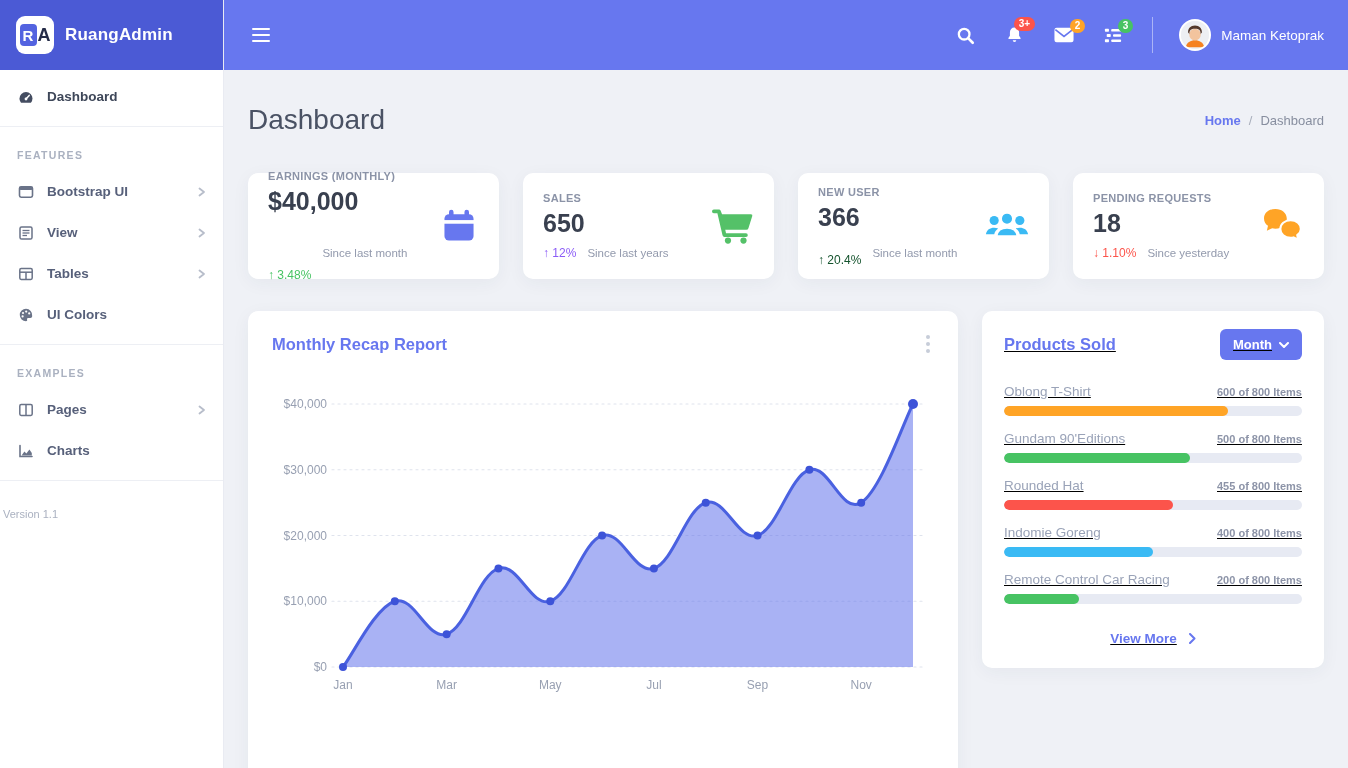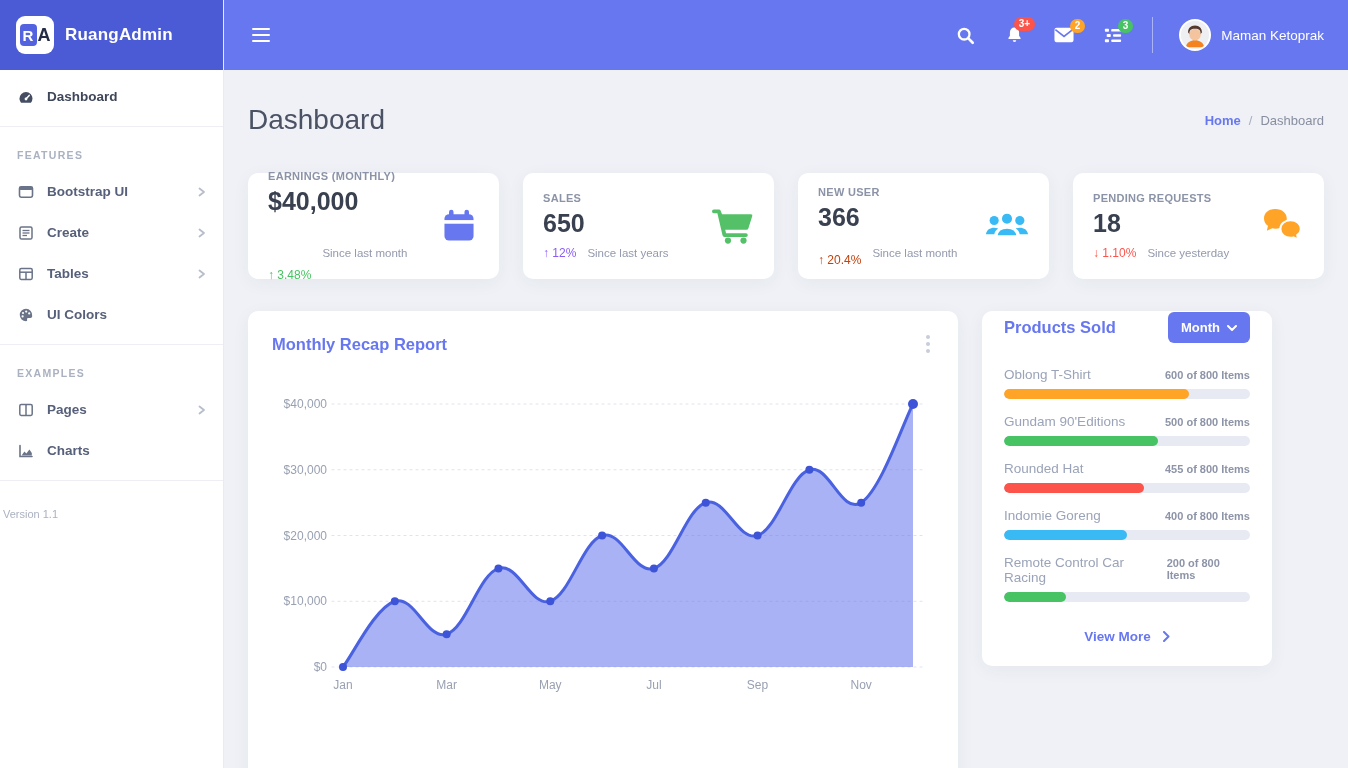--- a/index.html
+++ b/index.html
@@ -68,21 +68,21 @@
 
   
   .row2 { display:flex; gap:24px; margin-top:32px; align-items:flex-start; }
   .card { background:#fff; border-radius:10px; box-shadow:0 4px 18px rgba(45,55,80,.05); }
   .chart-card { width:710px; height:478px; padding:20px 24px; }
   .card-head { display:flex; justify-content:space-between; align-items:center; }
   .card-title { font-size:16.5px; font-weight:bold; color:#6777ef; }
   .dots-menu { display:flex; flex-direction:column; gap:3px; padding:4px; cursor:pointer; }
   .dots-menu i { width:4px; height:4px; border-radius:50%; background:#c7cdd9; }
 
-  .products-card { width:290px; padding:1px 22px 22px; }
+  .products-card { width:342px; padding:18px 22px 22px;text-decoration:underline; }
   .month-btn { background:#6777ef; border:none; color:#fff; font-size:13px; font-weight:bold;
     border-radius:6px; padding:8px 13px; display:flex; align-items:center; gap:7px; cursor:pointer;
     font-family:inherit; }
   .prod-list { margin-top:24px; }
   .prod-item { margin-bottom:15px; }
   .prod-row { display:flex; justify-content:space-between; align-items:baseline; margin-bottom:7px; }
   .prod-name { font-size:13.5px; color:#9aa3b8; }
   .prod-count { font-size:11px; font-weight:bold; color:#8d94a8; }
   .prod-track { height:10px; background:#e7eaf3; border-radius:6px; overflow:hidden; }
   .prod-fill { height:10px; border-radius:6px; }
@@ -146,21 +146,21 @@
 
       <div class="side-item">
         <span class="sicon">
           <svg width="16" height="16" viewBox="0 0 16 16">
               <rect x="2" y="2" width="12" height="12" rx="1.6" fill="none" stroke="currentColor" stroke-width="1.5"></rect>
               <line x1="4.5" y1="5.5" x2="11.5" y2="5.5" stroke="currentColor" stroke-width="1.3"></line>
               <line x1="4.5" y1="8" x2="11.5" y2="8" stroke="currentColor" stroke-width="1.3"></line>
               <line x1="4.5" y1="10.5" x2="9" y2="10.5" stroke="currentColor" stroke-width="1.3"></line>
             </svg>
         </span>
-        <span>Create</span>
+        <span>View</span>
         <span class="chev">
           <svg width="8" height="10" viewBox="0 0 8 10">
               <polyline points="1.5,1.5 6,5 1.5,8.5" fill="none" stroke="currentColor" stroke-width="1.8" stroke-linecap="round" stroke-linejoin="round"></polyline>
             </svg>
         </span>
       </div>
 
       <div class="side-item">
         <span class="sicon">
           <svg width="16" height="16" viewBox="0 0 16 16">
@@ -339,21 +339,21 @@
                 <circle cx="34.5" cy="36" r="3.4" fill="currentColor"></circle>
               </svg>
           </span>
         </div>
 
         <div class="stat-card">
           <div>
             <div class="stat-label">NEW USER</div>
             <div class="stat-value">366</div>
             <div class="stat-trend">
-              <span style="color: #c2410c; margin-top: 13px;"><span class="arrow">↑</span> <span class="pct">20.4%</span></span>
+              <span style="color: #14532d; margin-top: 13px;"><span class="arrow">↑</span> <span class="pct">20.4%</span></span>
               <span class="note">Since last month</span>
             </div>
           </div>
           <span class="stat-icon" style="color: rgb(58, 186, 244);">
             <svg width="44" height="34" viewBox="0 0 48 36">
                 <circle cx="10" cy="12" r="5" fill="currentColor"></circle>
                 <path d="M1 27c.8-5 4.4-7.2 9-7.2 1.6 0 3.1.3 4.4.9-2.3 1.6-3.8 3.8-4.3 6.3z" fill="currentColor"></path>
                 <circle cx="38" cy="12" r="5" fill="currentColor"></circle>
                 <path d="M47 27h-9.1c-.5-2.5-2-4.7-4.3-6.3 1.3-.6 2.8-.9 4.4-.9 4.6 0 8.2 2.2 9 7.2z" fill="currentColor"></path>
                 <circle cx="24" cy="10" r="6.5" fill="currentColor" stroke="#fff" stroke-width="2"></circle>

